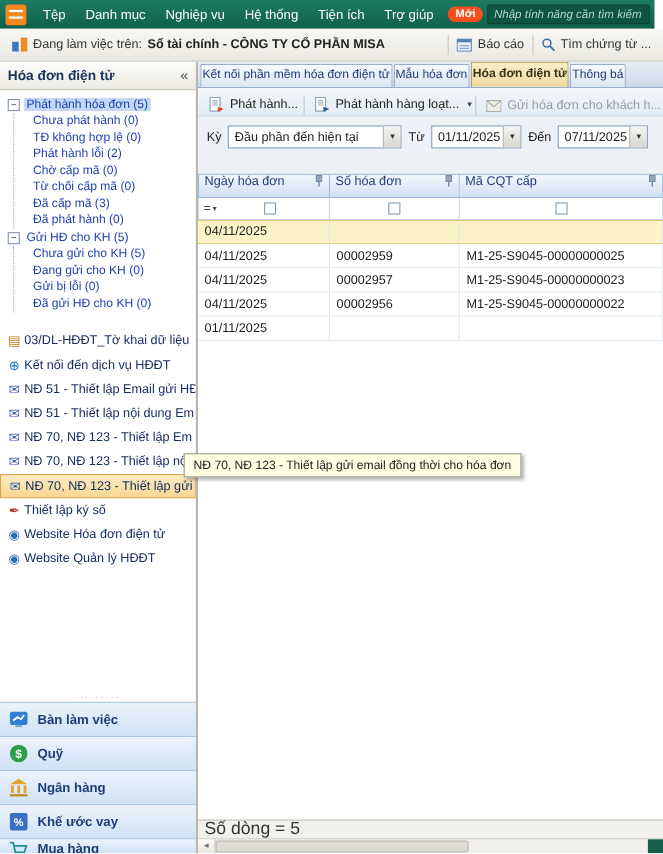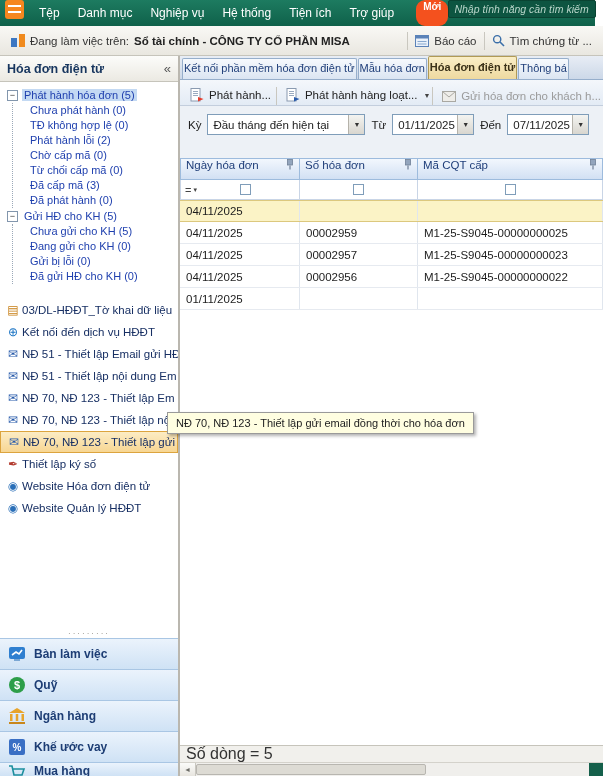--- a/index.html
+++ b/index.html
@@ -1,25 +1,25 @@
 <!DOCTYPE html>
 <html><head>
 <meta charset="utf-8">
 <style>
   *{box-sizing:border-box;margin:0;padding:0}
   body{margin:0;font-family:"Liberation Sans",sans-serif}
   #app{position:relative;width:603px;height:776px;overflow:hidden;background:#fff;font-size:12px}
 
   
-  .menubar{position:absolute;top:0;left:0;right:8px;height:26px;background:linear-gradient(#1d7b60,#0f614a);display:flex;padding:0 4px;color:#fff;z-index:10}
+  .menubar{position:absolute;top:0;left:0;right:8px;height:26px;background:linear-gradient(#1d7b60,#0f614a);display:flex;align-items:center;padding:0 4px;color:#fff;z-index:10}
   .logo{width:19px;height:19px;background:#f6871f;border-radius:3px;margin:0 6px 0 1px;position:relative;flex:none}
   .logo::before,.logo::after{content:"";position:absolute;left:3px;right:3px;height:2px;background:#fff}
   .logo::before{top:5px}.logo::after{top:11px}
   .menu-item{padding:0 9px;font-size:12px;line-height:26px;white-space:nowrap;cursor:default}
-  .badge{background:#f4511e;border-radius:9px;font-size:10px;line-height:14px;padding:0 7px;margin-left:13px;font-weight:bold}
+  .badge{background:#f4511e;border-radius:9px;font-size:10px;line-height:14px;padding:0 7px;margin-left:4px;font-weight:bold}
   .feature-search{margin-left:auto;width:148px;height:18px;background:#0d5541;border:1px solid #0a4332;border-radius:2px;color:#b9d6ca;font-style:italic;font-size:10.5px;padding:0 5px;font-family:"Liberation Sans",sans-serif;outline:none}
   .feature-search::placeholder{color:#b9d6ca}
 
   
   .ctxbar{position:absolute;top:26px;left:0;right:0;height:30px;background:linear-gradient(#f9f8f5,#e9e7e0);border-bottom:1px solid #c6c4bb;display:flex;align-items:center;padding:0 4px;font-size:11.5px;color:#333;z-index:9}
   .ctx-group{display:flex;align-items:center;gap:5px;padding:0 7px;height:22px;white-space:nowrap}
   .ctx-group .bold{font-weight:bold;color:#222}
   .vsep{width:1px;height:18px;background:#c9c7bf;flex:none}
   .ctx-report{margin-left:auto}
 
@@ -294,21 +294,21 @@
             <path d="M0.5 0.5 L7 6 L13.5 0.5" fill="none" stroke="#a9a8a2"></path>
           </svg>
         <span>Gửi hóa đơn cho khách h...</span>
       </div>
     </div>
 
     <div class="filterzone">
       <div class="filterrow">
         <span>Kỳ</span>
         <div class="combo period">
-          <span class="val">Đầu tháng đến hiện tại</span>
+          <span class="val">Đầu phần đến hiện tại</span>
           <span class="btn">▼</span>
         </div>
         <span>Từ</span>
         <div class="combo datebox">
           <span class="val">01/11/2025</span>
           <span class="btn">▼</span>
         </div>
         <span>Đến</span>
         <div class="combo datebox">
           <span class="val">07/11/2025</span>

